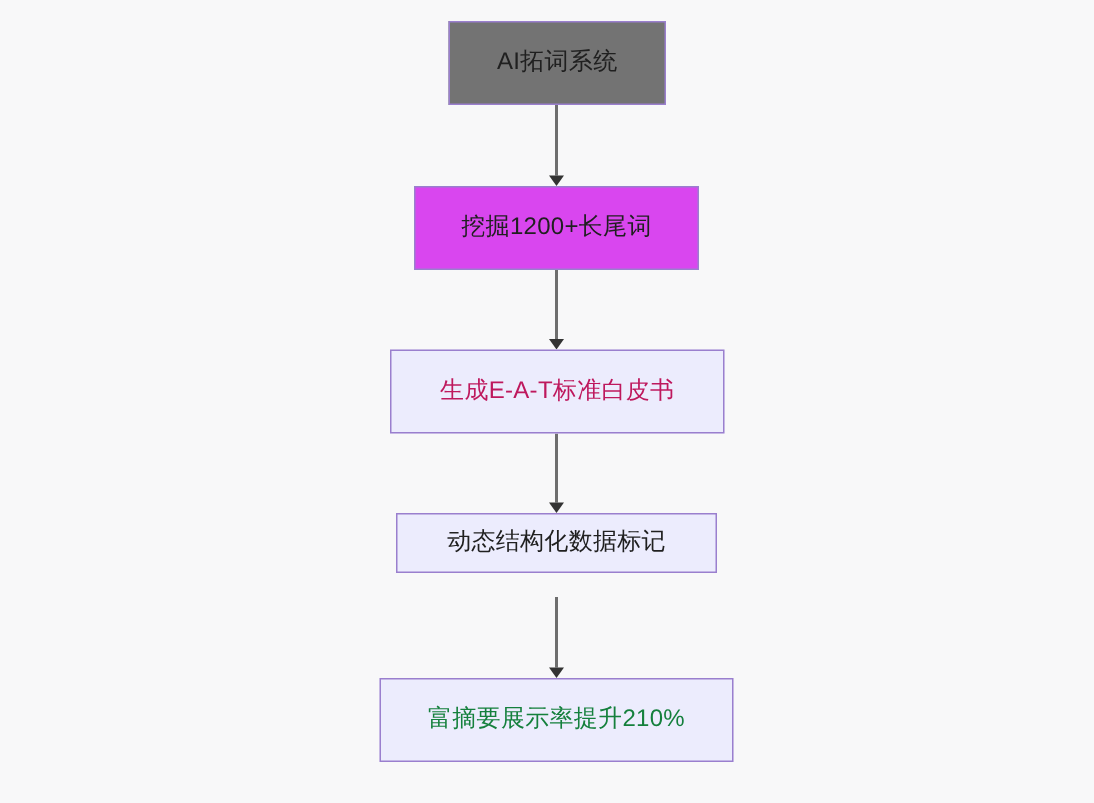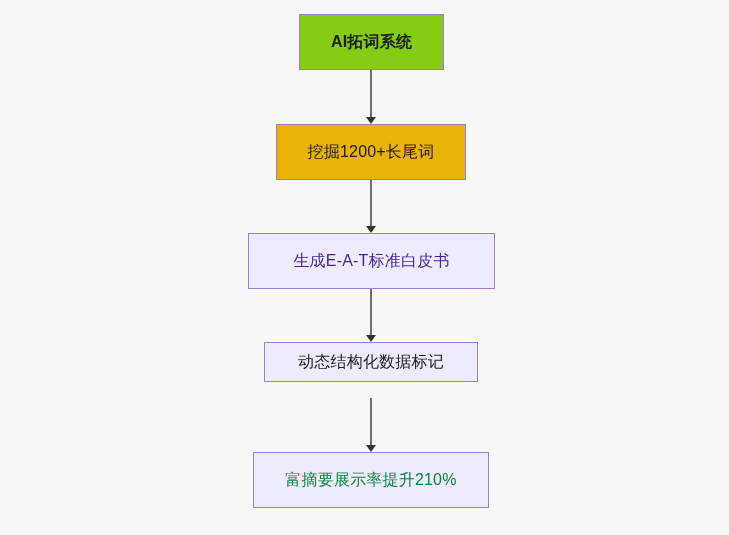--- a/index.html
+++ b/index.html
@@ -71,27 +71,27 @@
       </div>
       <div class="edge" style="left: 363px; top: 398px; width: 16px; height: 54px;">
         <svg width="16" height="54" viewBox="0 0 16 54">
           <line x1="8" y1="0" x2="8" y2="47" stroke="#6e6e6e" stroke-width="2"></line>
           <polygon points="3,47 13,47 8,54" fill="#333333"></polygon>
         </svg>
       </div>
     </div>
 
   <div id="node-layer">
-      <div class="node" style="left: 299px; top: 14px; width: 145px; height: 56px; background: #84cc16; border-color: rgb(154, 127, 206); color: rgb(32, 32, 32); font-weight: bold;">
+      <div class="node" style="left: 299px; top: 14px; width: 145px; height: 56px; background: #737373; border-color: rgb(154, 127, 206); color: rgb(32, 32, 32);">
         <span class="node-label">AI拓词系统</span>
       </div>
-      <div class="node" style="left: 276px; top: 124px; width: 190px; height: 56px; background: #eab308; border-color: rgb(154, 127, 206); color: rgb(32, 32, 32);">
+      <div class="node" style="left: 276px; top: 124px; width: 190px; height: 56px; background: #d946ef; border-color: rgb(154, 127, 206); color: rgb(32, 32, 32);">
         <span class="node-label">挖掘1200+长尾词</span>
       </div>
-      <div class="node" style="left: 248px; top: 233px; width: 247px; height: 56px; background: rgb(236, 236, 253); border-color: rgb(154, 127, 206); color: #4c1d95;">
+      <div class="node" style="left: 260px; top: 233px; width: 223px; height: 56px; background: rgb(236, 236, 253); border-color: rgb(154, 127, 206); color: #be185d;">
         <span class="node-label">生成E-A-T标准白皮书</span>
       </div>
       <div class="node" style="left: 264px; top: 342px; width: 214px; height: 40px; background: rgb(236, 236, 253); border-color: rgb(154, 127, 206); color: rgb(32, 32, 32);">
         <span class="node-label">动态结构化数据标记</span>
       </div>
       <div class="node" style="left: 253px; top: 452px; width: 236px; height: 56px; background: rgb(236, 236, 253); border-color: rgb(154, 127, 206); color: #15803d;">
         <span class="node-label">富摘要展示率提升210%</span>
       </div>
     </div>
 </div>

